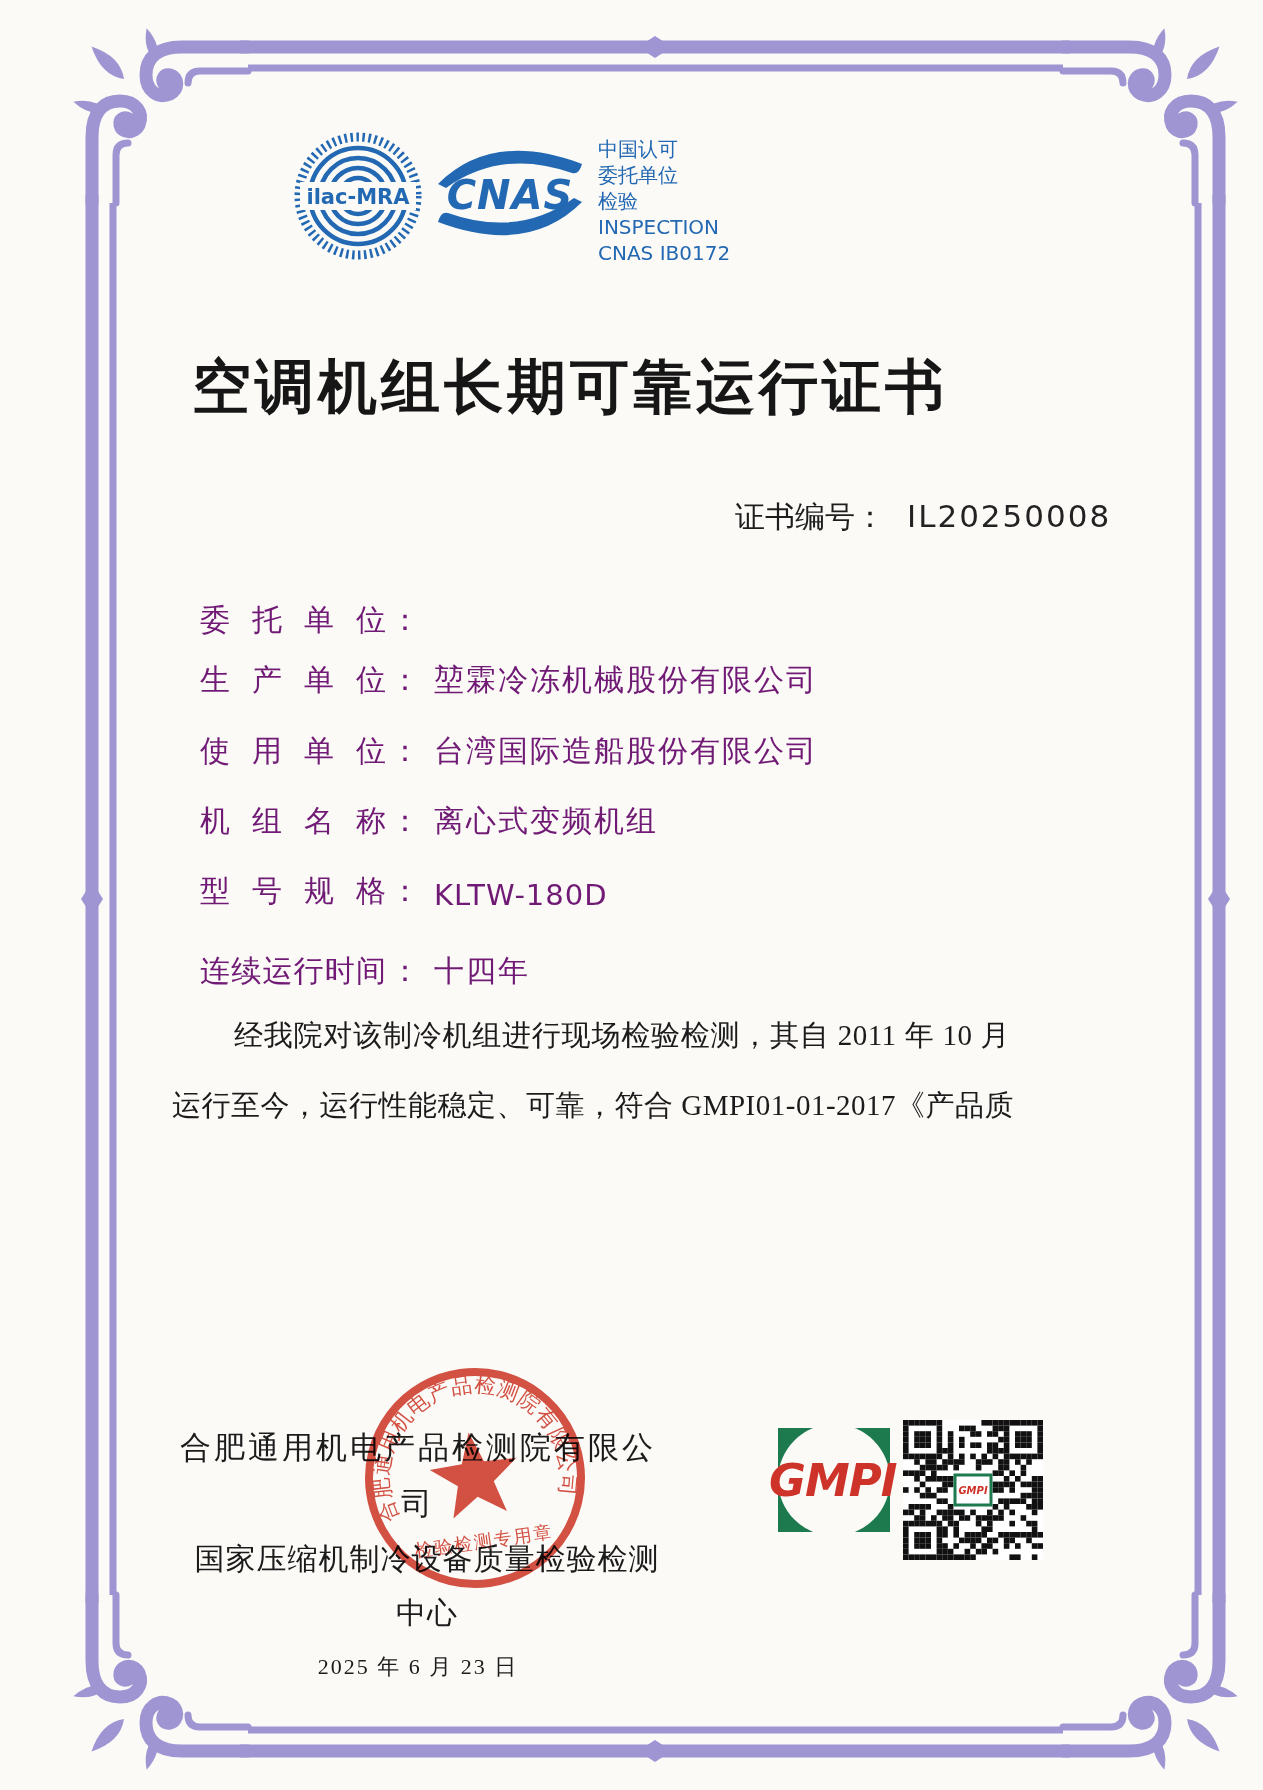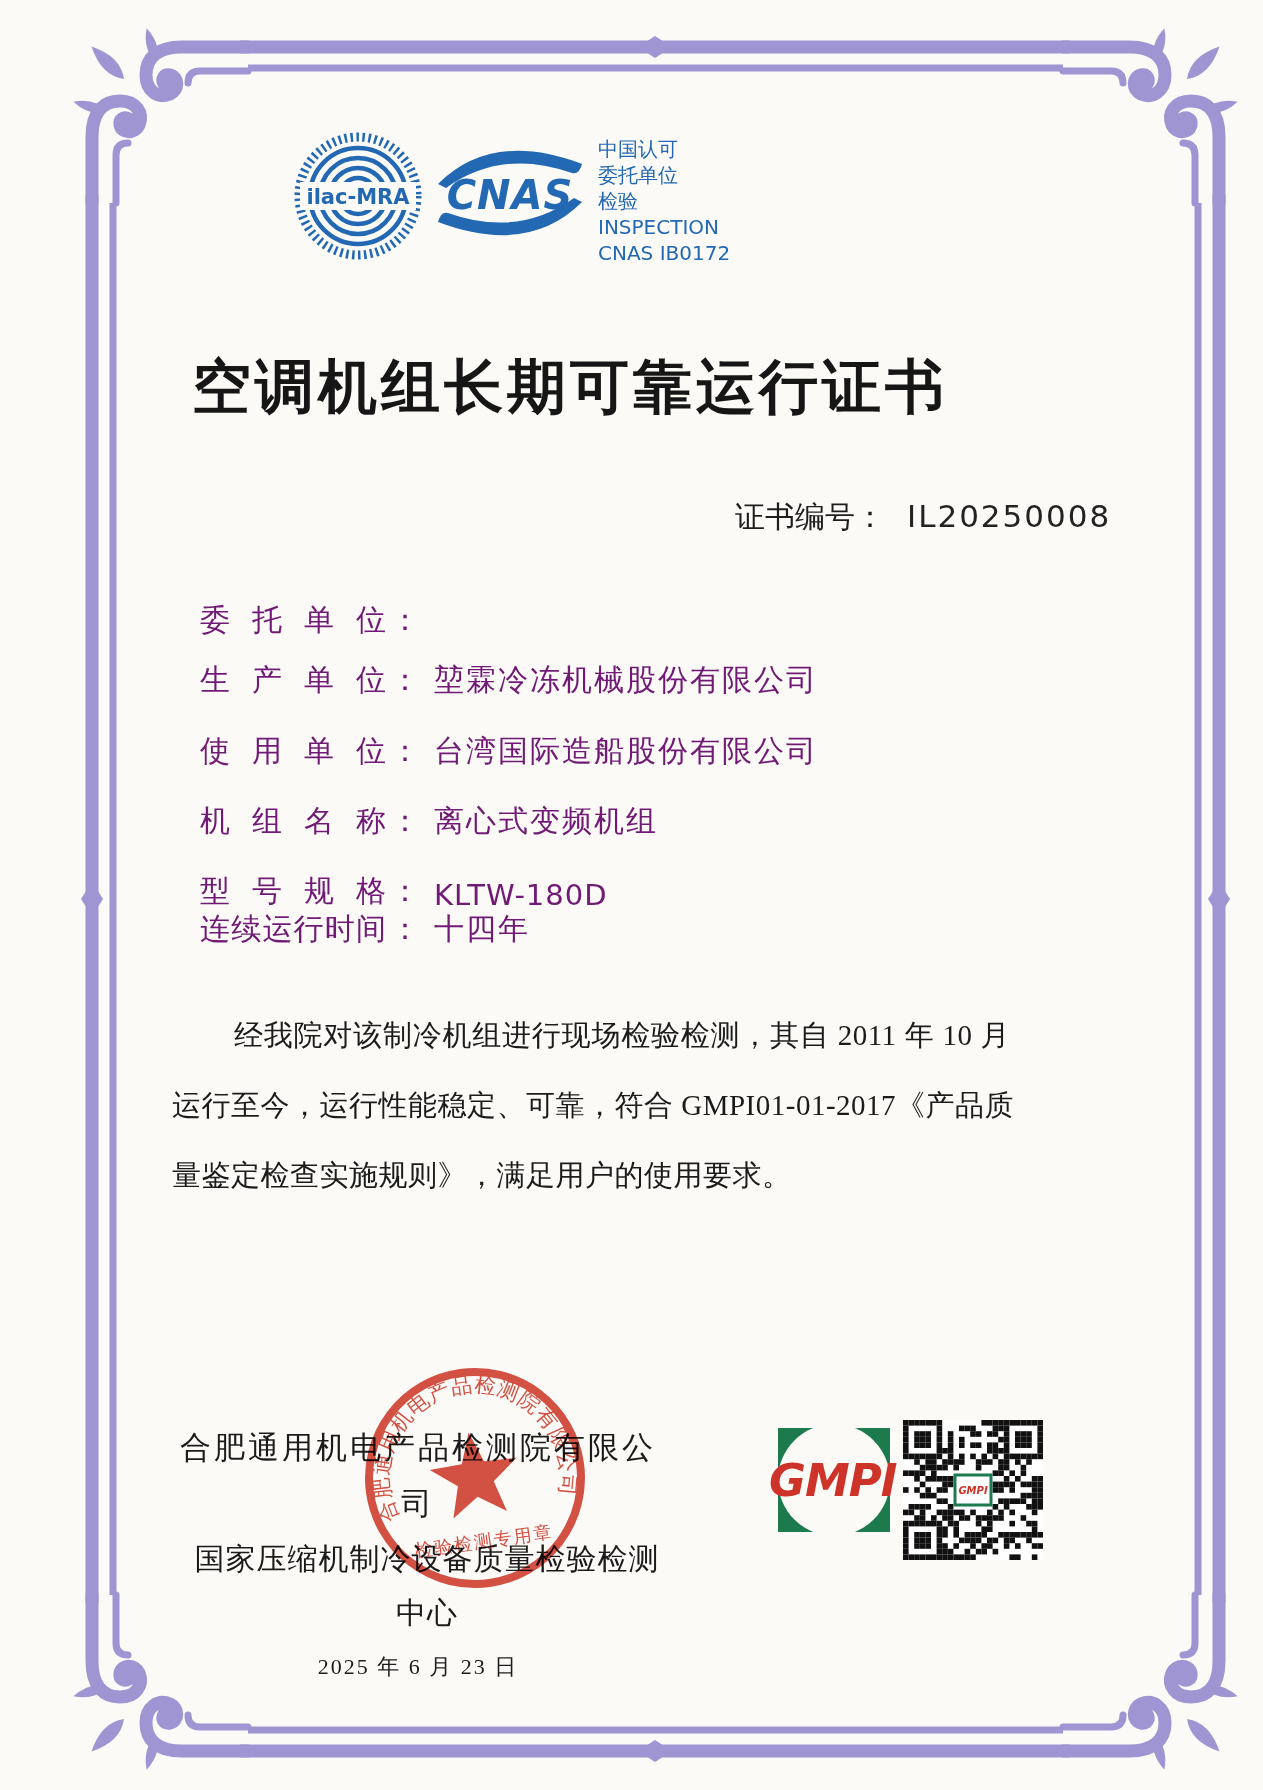--- a/index.html
+++ b/index.html
@@ -145,30 +145,29 @@
   <div class="abs frow" style="top:801px">
     <span class="flabel">机组名称</span>
       <span class="fcolon">：</span>
     <span class="fvalue">离心式变频机组</span>
   </div>
   <div class="abs frow" style="top:871px">
     <span class="flabel">型号规格</span>
       <span class="fcolon">：</span>
     <span class="fvalue latin">KLTW-180D</span>
   </div>
-  <div class="abs frow" style="top:909px">
+  <div class="abs frow" style="top:951px">
     <span class="flabel">连续运行时间</span>
       <span class="fcolon">：</span>
     <span class="fvalue">十四年</span>
   </div>
 
   <div class="abs para">
     <div class="pline first">经我院对该制冷机组进行现场检验检测，其自 2011 年 10 月</div>
     <div class="pline">运行至今，运行性能稳定、可靠，符合 GMPI01-01-2017《产品质</div>
-    <div class="pline last">量鉴定检查实施规则》，满足用户的使用要求。</div>
   </div>
 
   <div class="abs footer">
     <div class="f1">合肥通用机电产品检测院有限公司</div>
     <div class="f2">国家压缩机制冷设备质量检验检测中心</div>
     <div class="f3">2025 年 6 月 23 日</div>
   </div>
 
   <svg id="stamp" class="abs" width="240" height="240" viewBox="0 0 240 240">
     <defs>

